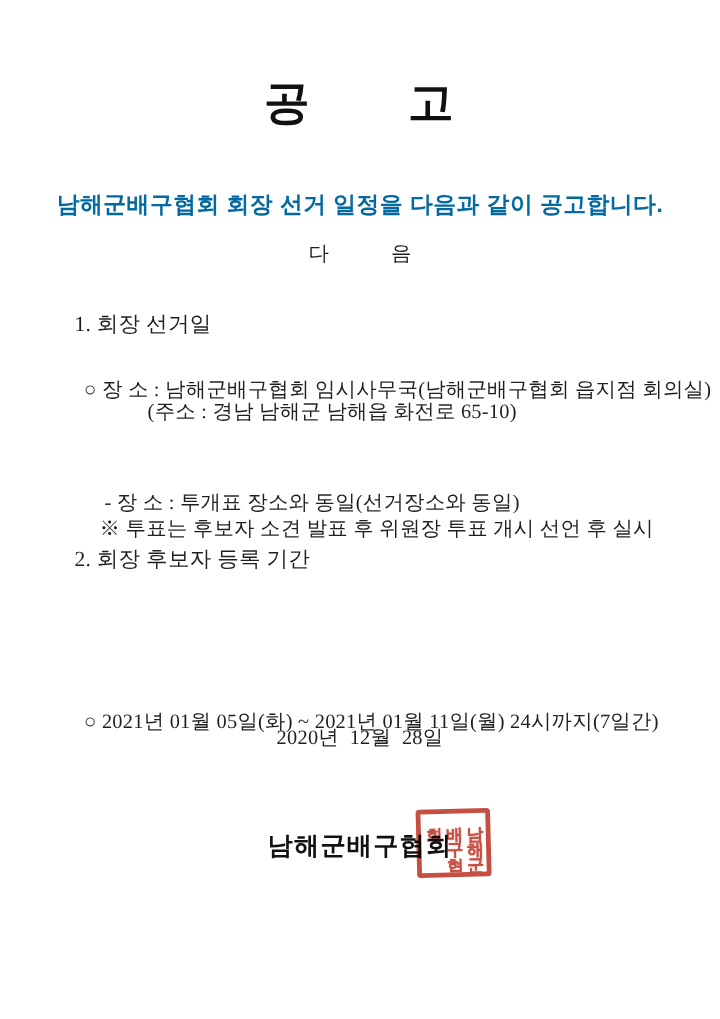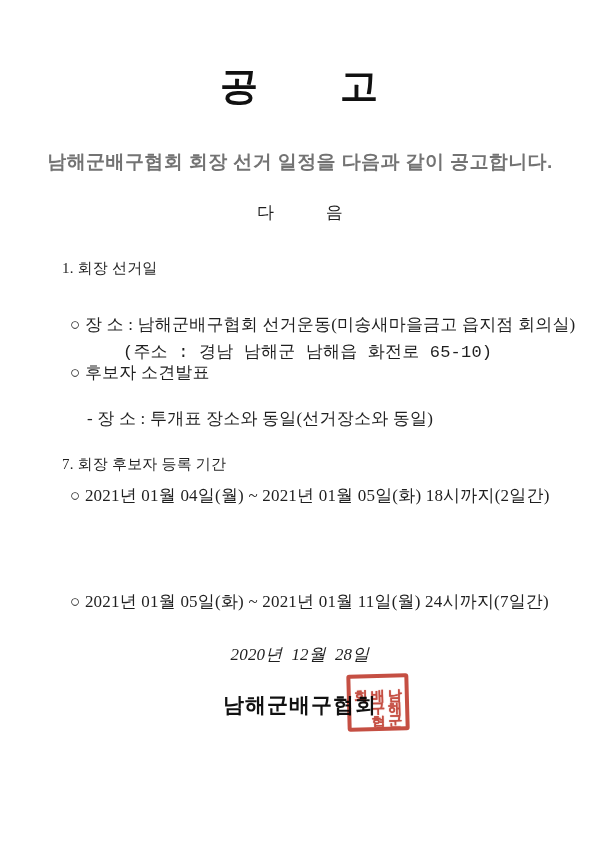--- a/index.html
+++ b/index.html
@@ -29,34 +29,34 @@
     text-align: center;
   }
   .doc-title {
     top: 62px;
     font-size: 38px;
     font-weight: 700;
     letter-spacing: 2px;
     color: #111111;
   }
   .intro {
-    top: 150px;
+    top: 160px;
     font-family: "Liberation Sans", "DejaVu Sans", sans-serif;
     font-size: 19px;
     font-weight: 700;
     letter-spacing: 0.4px;
-    color: #737373;
+    color: #0369a1;
   }
   .divider {
     top: 203px;
     font-size: 17px;
     font-family: Liberation Mono, monospace;
   }
-  .sec-heading { font-size: 15px; }
-  .date-line { top: 644px; font-style: italic; }
+  .sec-heading { font-size: 18px; }
+  .date-line { top: 604px; }
   .org-line {
     top: 692px;
     font-size: 21px;
     font-weight: 700;
     letter-spacing: 1px;
     color: #111111;
   }
   .seal {
     position: absolute;
     left: 347px;
@@ -89,27 +89,26 @@
 
 <div class="page">
 
   <div class="line centered doc-title">공　　고</div>
 
   <div class="line centered intro">남해군배구협회 회장 선거 일정을 다음과 같이 공고합니다.</div>
 
   <div class="line centered divider">다　　　음</div>
 
   <div class="line sec-heading" style="left:62px; top:259px;">1. 회장 선거일</div>
-  <div class="line" style="left:70px; top:314px;">○ 장 소 : 남해군배구협회 선거운동(미송새마을금고 읍지점 회의실)</div>
-  <div class="line" style="left:123px; top:342px;font-family:Liberation Mono, monospace;">(주소 : 경남 남해군 남해읍 화전로 65-10)</div>
-  <div class="line" style="left:70px; top:362px;">○ 후보자 소견발표</div>
+  <div class="line" style="left:70px; top:314px;">○ 장 소 : 남해군배구협회 임시사무국(남해군배구협회 읍지점 회의실)</div>
+  <div class="line" style="left:123px; top:332px;">(주소 : 경남 남해군 남해읍 화전로 65-10)</div>
   <div class="line" style="left:87px; top:408px;text-align:right;">- 장 소 : 투개표 장소와 동일(선거장소와 동일)</div>
+  <div class="line" style="left:83px; top:430px;">※ 투표는 후보자 소견 발표 후 위원장 투표 개시 선언 후 실시</div>
 
-  <div class="line sec-heading" style="left:62px; top:455px;">7. 회장 후보자 등록 기간</div>
-  <div class="line" style="left:70px; top:485px;">○ 2021년 01월 04일(월) ~ 2021년 01월 05일(화) 18시까지(2일간)</div>
+  <div class="line sec-heading" style="left:62px; top:455px;">2. 회장 후보자 등록 기간</div>
 
   <div class="line" style="left:70px; top:547px;margin-top:44px;">○ 2021년 01월 05일(화) ~ 2021년 01월 11일(월) 24시까지(7일간)</div>
 
   <div class="line centered date-line">2020년  12월  28일</div>
 
   <div class="line centered org-line">남해군배구협회</div>
 
   <div class="seal" style="color: rgb(191, 59, 46); border-color: rgb(191, 59, 46);">
     <span class="seal-text">남해군배구협회</span>
   </div>

